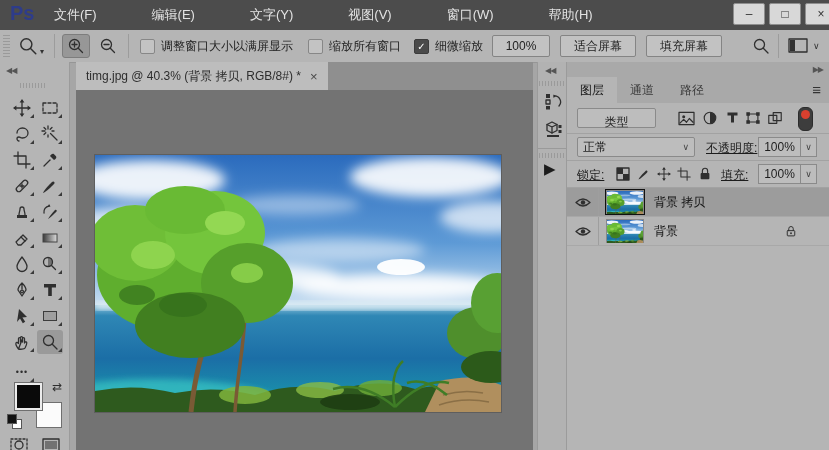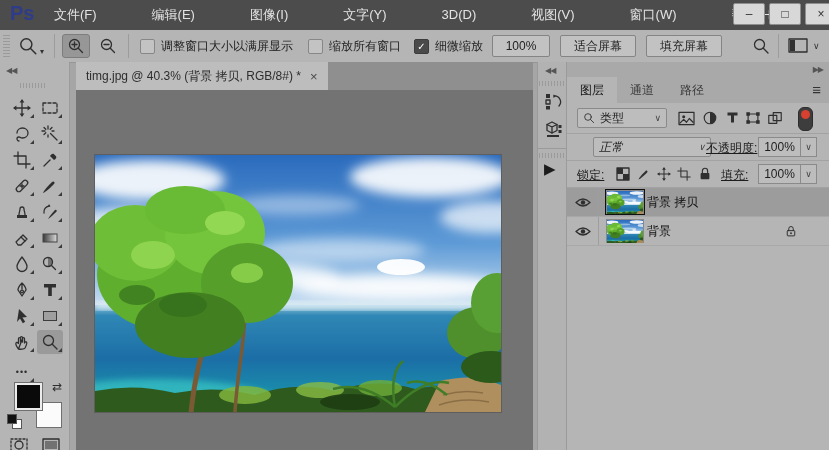--- a/index.html
+++ b/index.html
@@ -71,21 +71,21 @@
   .flabel{font-size:12px;color:#1d1d1d;text-decoration:underline;}
   .valbox{box-sizing:border-box;background:#bdbdbd;border:1px solid #8a8a8a;height:20px;display:flex;
           align-items:center;justify-content:center;font-size:12px;color:#1d1d1d;}
   .chevbox{box-sizing:border-box;background:#bdbdbd;border:1px solid #8a8a8a;border-left:none;height:20px;width:16px;
            display:flex;align-items:center;justify-content:center;font-size:9px;color:#444;}
   .lrow{left:0;width:262px;height:28px;display:flex;align-items:center;border-bottom:1px solid #a8a8a8;}
   .lrow.sel{background:#9c9c9c;}
   .lrow .eyecell{width:32px;display:flex;justify-content:center;align-items:center;border-right:1px solid #9e9e9e;height:28px;box-sizing:border-box;}
   .thumbbox{margin-left:7px;width:38px;height:24px;background:#888;position:relative;display:flex;align-items:center;justify-content:center;}
   .thumbbox.selth{outline:1px solid #111;}
-  .lname{margin-left:3px;font-size:12px;color:#121212;}
+  .lname{margin-left:10px;font-size:12px;color:#121212;}
   .locksm{position:absolute;right:32px;}
 </style>
 </head>
 <body>
 
 <svg width="0" height="0" style="position:absolute">
   <defs>
     <linearGradient id="sky" x1="0" y1="0" x2="0" y2="1">
       <stop offset="0" stop-color="#2b6bbd"></stop>
         <stop offset="0.55" stop-color="#5d9ad6"></stop>
@@ -156,23 +156,21 @@
   </defs>
 </svg>
 
 <div id="app">
 
   <div class="abs titlebar">
     <div class="abs ps-logo">Ps</div>
     <div class="abs menu">
       <span class="menu-item">文件(F)</span>
       <span class="menu-item">编辑(E)</span>
-      <span class="menu-item">图像(I)</span>
       <span class="menu-item">文字(Y)</span>
-      <span class="menu-item">3D(D)</span>
       <span class="menu-item">视图(V)</span>
       <span class="menu-item">窗口(W)</span>
       <span class="menu-item">帮助(H)</span>
     </div>
     <div class="abs winbtns">
       <div class="winbtn">–</div>
       <div class="winbtn">□</div>
       <div class="winbtn">×</div>
     </div>
   </div>
@@ -417,21 +415,21 @@
       <div class="abs collapse" style="right:6px;top:3px;">▶▶</div>
     </div>
     <div class="abs ptabs">
       <div class="ptab active">图层</div>
       <div class="ptab">通道</div>
       <div class="ptab">路径</div>
     </div>
     <div class="pmenu">≡</div>
 
     <div class="abs prow" style="top:41px;height:31px;">
-      <div class="abs combo" style="left:10px;top:5px;width:90px;">
+      <div class="abs combo" style="left:10px;top:5px;width:79px;flex-direction:column;">
         <svg width="12" height="12" viewBox="0 0 18 18">
             <circle class="ic" cx="7.5" cy="7.5" r="5"></circle>
             <path class="ic" d="M11.3 11.3L16 16"></path>
           </svg>
         <span>类型</span>
         <span class="chev">∨</span>
       </div>
       <svg class="abs" style="left:111px;top:8px;" width="17" height="15" viewBox="0 0 18 16">
           <rect class="ic" x="1" y="1.5" width="16" height="13"></rect>
           <circle class="icf" cx="6" cy="6" r="1.6"></circle>
@@ -454,21 +452,21 @@
       <svg class="abs" style="left:200px;top:7px;" width="16" height="16" viewBox="0 0 18 18">
           <rect class="ic" x="2" y="6" width="9" height="9"></rect>
           <rect class="ic" x="7" y="3" width="9" height="9"></rect>
         </svg>
       <div class="abs" style="left:231px;top:4px;width:13px;height:22px;background:#3d3d3d;border-radius:6px;border:1px solid #2c2c2c;">
         <div class="abs" style="left:2px;top:2px;width:9px;height:9px;border-radius:50%;background:#d8402f;"></div>
       </div>
     </div>
 
     <div class="abs prow" style="top:72px;height:27px;">
-      <div class="abs combo" style="left:26px;top:3px;width:118px;font-style:italic;">
+      <div class="abs combo" style="left:10px;top:3px;width:118px;">
         <span>正常</span>
         <span class="chev">∨</span>
       </div>
       <span class="abs flabel" style="left:139px;top:6px;">不透明度:</span>
       <div class="abs valbox" style="left:191px;top:3px;width:43px;">100%</div>
       <div class="abs chevbox" style="left:234px;top:3px;">∨</div>
     </div>
 
     <div class="abs prow" style="top:99px;height:27px;">
       <span class="abs flabel" style="left:10px;top:6px;">锁定:</span>

